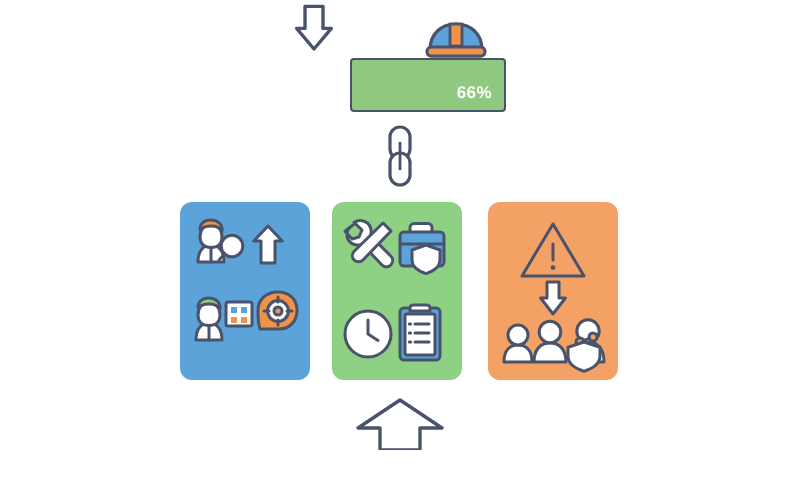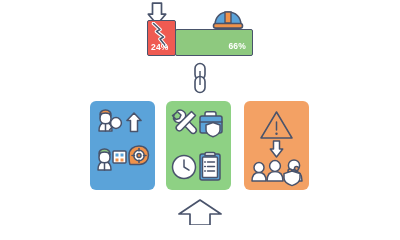--- a/index.html
+++ b/index.html
@@ -158,29 +158,20 @@
       <rect x="1.5" y="15.5" width="29" height="4.6" rx="2.2" fill="#f0924a" stroke="#49536b" stroke-width="1.6"></rect>
     </svg>
   </div>
 
   <div class="bar-wrap">
 
     <div class="bar-green">
       <span class="bar-pct pct-green">66%</span>
     </div>
 
-    <div class="bar-red">
-      <div class="crack">
-        <svg viewBox="0 0 24 26">
-          <path d="M3.5 1.5 L10 7.5 L6.5 9.5 L13.5 15 L10 17 L16 24.5" fill="none" stroke="#ffffff" stroke-width="3.6" stroke-linejoin="round" stroke-linecap="round"></path>
-          <path d="M3.5 1.5 L10 7.5 L6.5 9.5 L13.5 15 L10 17 L16 24.5" fill="none" stroke="#49536b" stroke-width="1.5" stroke-linejoin="round" stroke-linecap="round"></path>
-        </svg>
-      </div>
-      <span class="bar-pct pct-red">24%</span>
-    </div>
   </div>
 
   <div class="chain">
     <svg viewBox="0 0 20 32">
       <rect x="5" y="1.5" width="10" height="16" rx="5" fill="#ffffff" stroke="#49536b" stroke-width="1.6"></rect>
       <rect x="5" y="14.5" width="10" height="16" rx="5" fill="#ffffff" stroke="#49536b" stroke-width="1.6"></rect>
       <line x1="10" y1="9" x2="10" y2="23" stroke="#49536b" stroke-width="1.4"></line>
     </svg>
   </div>
 

